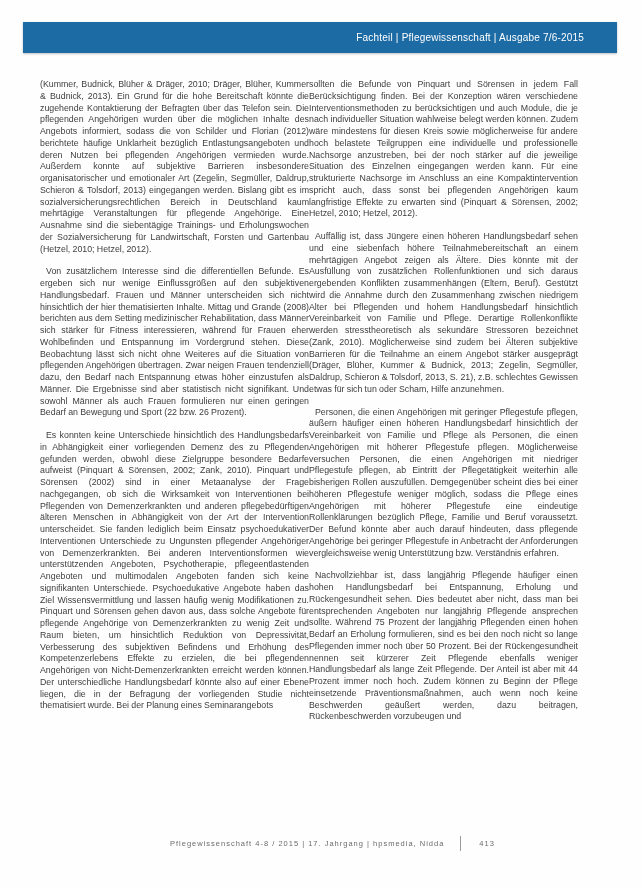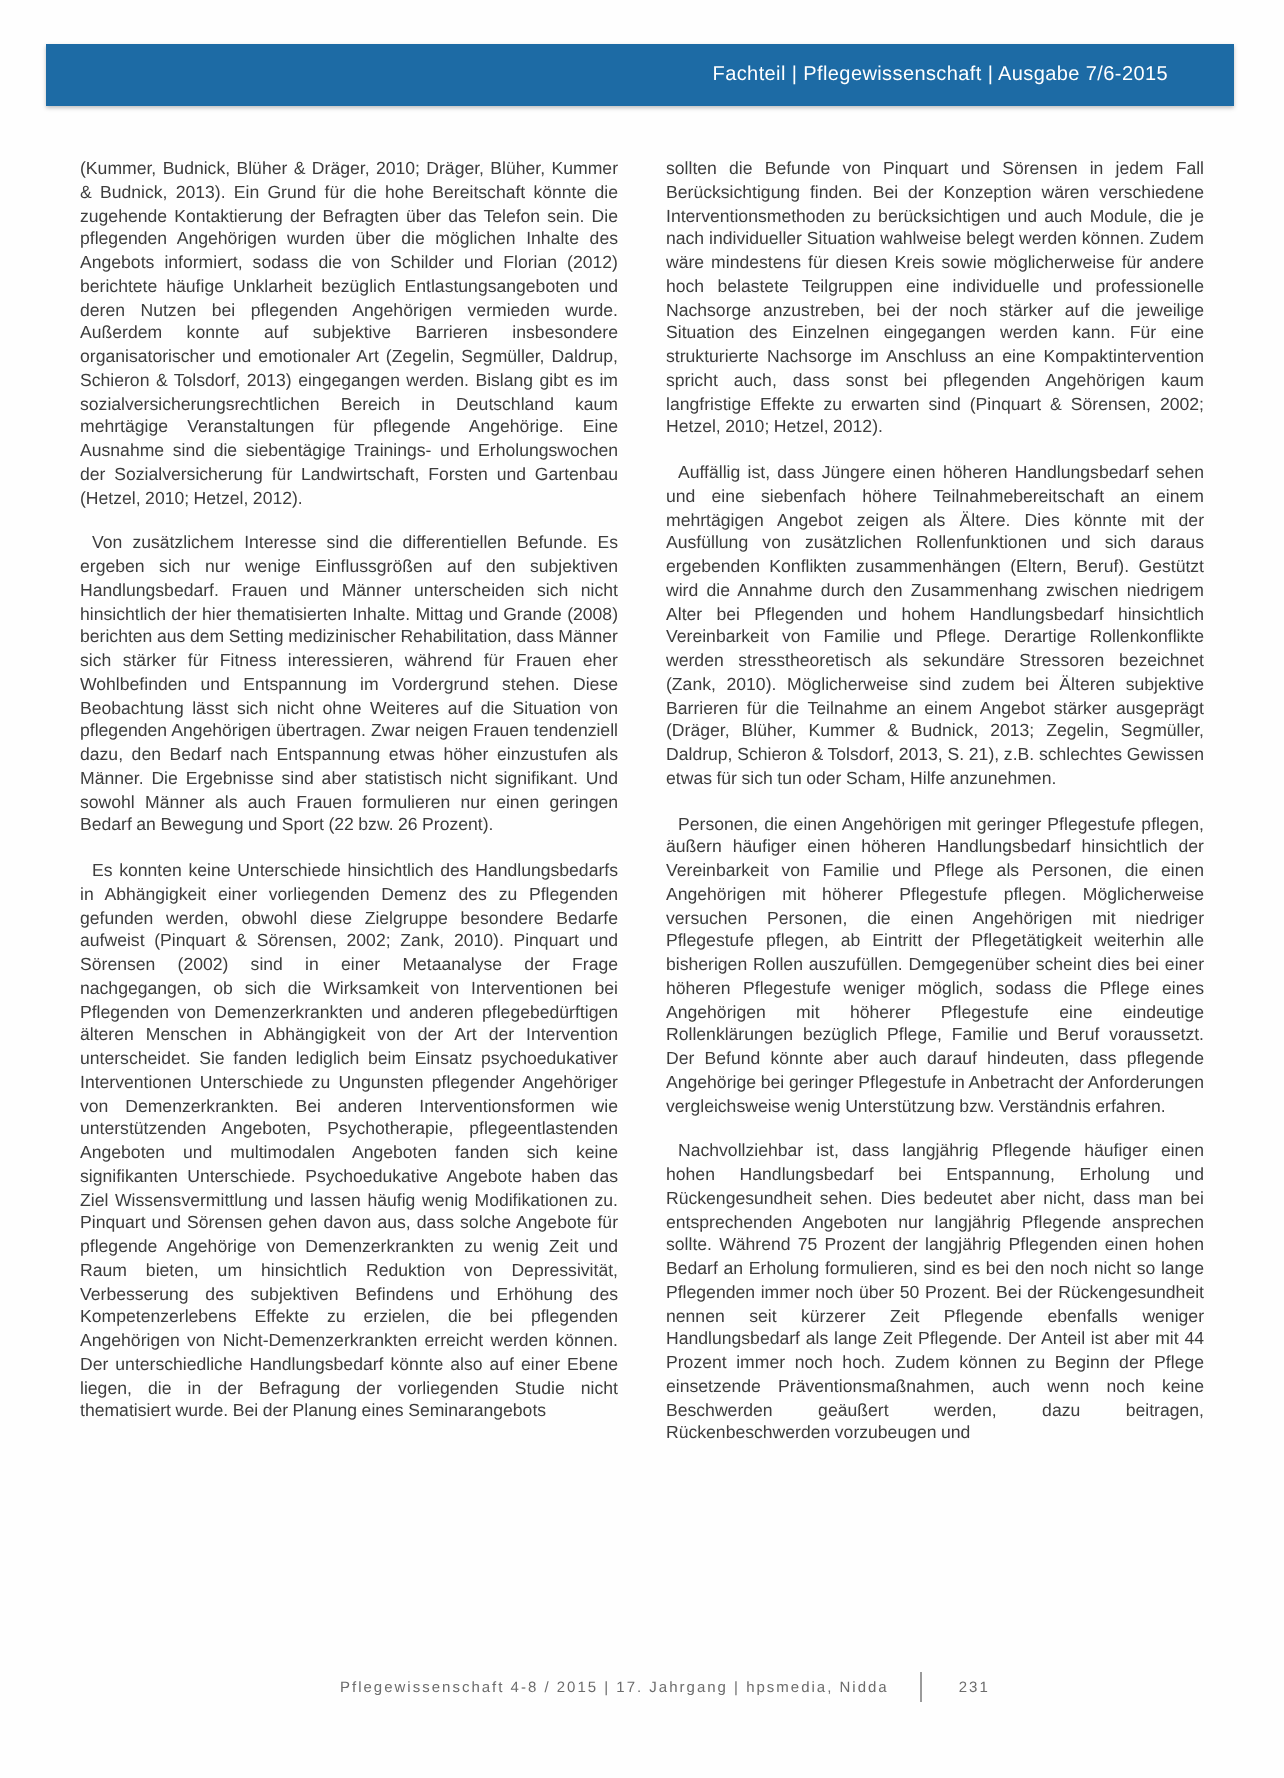--- a/index.html
+++ b/index.html
@@ -29,21 +29,20 @@
     color: #ffffff;
     font-size: 10px;
     letter-spacing: 0.2px;
     white-space: nowrap;
   }
   .content {
     position: absolute;
     top: 79px; left: 40px;
     width: 562px;
     display: flex;
-    gap: 24px;
   }
   .col {
     width: 269px;
     flex: 0 0 269px;
   }
   .col p {
     font-size: 8.8px;
     line-height: 11.75px;
     text-align: justify;
     color: #3d3d3d;
@@ -95,16 +94,16 @@
       <p>sollten die Befunde von Pinquart und Sörensen in jedem Fall Berücksichtigung finden. Bei der Konzeption wären verschiedene Interventionsmethoden zu berücksichtigen und auch Module, die je nach individueller Situation wahlweise belegt werden können. Zudem wäre mindestens für diesen Kreis sowie möglicherweise für andere hoch belastete Teilgruppen eine individuelle und professionelle Nachsorge anzustreben, bei der noch stärker auf die jeweilige Situation des Einzelnen eingegangen werden kann. Für eine strukturierte Nachsorge im Anschluss an eine Kompaktintervention spricht auch, dass sonst bei pflegenden Angehörigen kaum langfristige Effekte zu erwarten sind (Pinquart &amp; Sörensen, 2002; Hetzel, 2010; Hetzel, 2012).</p>
       <p class="indent">Auffällig ist, dass Jüngere einen höheren Handlungsbedarf sehen und eine siebenfach höhere Teilnahmebereitschaft an einem mehrtägigen Angebot zeigen als Ältere. Dies könnte mit der Ausfüllung von zusätzlichen Rollenfunktionen und sich daraus ergebenden Konflikten zusammenhängen (Eltern, Beruf). Gestützt wird die Annahme durch den Zusammenhang zwischen niedrigem Alter bei Pflegenden und hohem Handlungsbedarf hinsichtlich Vereinbarkeit von Familie und Pflege. Derartige Rollenkonflikte werden stresstheoretisch als sekundäre Stressoren bezeichnet (Zank, 2010). Möglicherweise sind zudem bei Älteren subjektive Barrieren für die Teilnahme an einem Angebot stärker ausgeprägt (Dräger, Blüher, Kummer &amp; Budnick, 2013; Zegelin, Segmüller, Daldrup, Schieron &amp; Tolsdorf, 2013, S. 21), z.B. schlechtes Gewissen etwas für sich tun oder Scham, Hilfe anzunehmen.</p>
       <p class="indent">Personen, die einen Angehörigen mit geringer Pflegestufe pflegen, äußern häufiger einen höheren Handlungsbedarf hinsichtlich der Vereinbarkeit von Familie und Pflege als Personen, die einen Angehörigen mit höherer Pflegestufe pflegen. Möglicherweise versuchen Personen, die einen Angehörigen mit niedriger Pflegestufe pflegen, ab Eintritt der Pflegetätigkeit weiterhin alle bisherigen Rollen auszufüllen. Demgegenüber scheint dies bei einer höheren Pflegestufe weniger möglich, sodass die Pflege eines Angehörigen mit höherer Pflegestufe eine eindeutige Rollenklärungen bezüglich Pflege, Familie und Beruf voraussetzt. Der Befund könnte aber auch darauf hindeuten, dass pflegende Angehörige bei geringer Pflegestufe in Anbetracht der Anforderungen vergleichsweise wenig Unterstützung bzw. Verständnis erfahren.</p>
       <p class="indent">Nachvollziehbar ist, dass langjährig Pflegende häufiger einen hohen Handlungsbedarf bei Entspannung, Erholung und Rückengesundheit sehen. Dies bedeutet aber nicht, dass man bei entsprechenden Angeboten nur langjährig Pflegende ansprechen sollte. Während 75 Prozent der langjährig Pflegenden einen hohen Bedarf an Erholung formulieren, sind es bei den noch nicht so lange Pflegenden immer noch über 50 Prozent. Bei der Rückengesundheit nennen seit kürzerer Zeit Pflegende ebenfalls weniger Handlungsbedarf als lange Zeit Pflegende. Der Anteil ist aber mit 44 Prozent immer noch hoch. Zudem können zu Beginn der Pflege einsetzende Präventionsmaßnahmen, auch wenn noch keine Beschwerden geäußert werden, dazu beitragen, Rückenbeschwerden vorzubeugen und</p>
     </div>
   </main>
 
   <footer class="pagefooter">
     <span class="finfo">Pflegewissenschaft 4-8 / 2015 | 17. Jahrgang | hpsmedia, Nidda</span>
     <span class="fdiv"></span>
-    <span class="fpage">231</span>
+    <span class="fpage">413</span>
   </footer>
 
 </div>
 
 </body></html>

